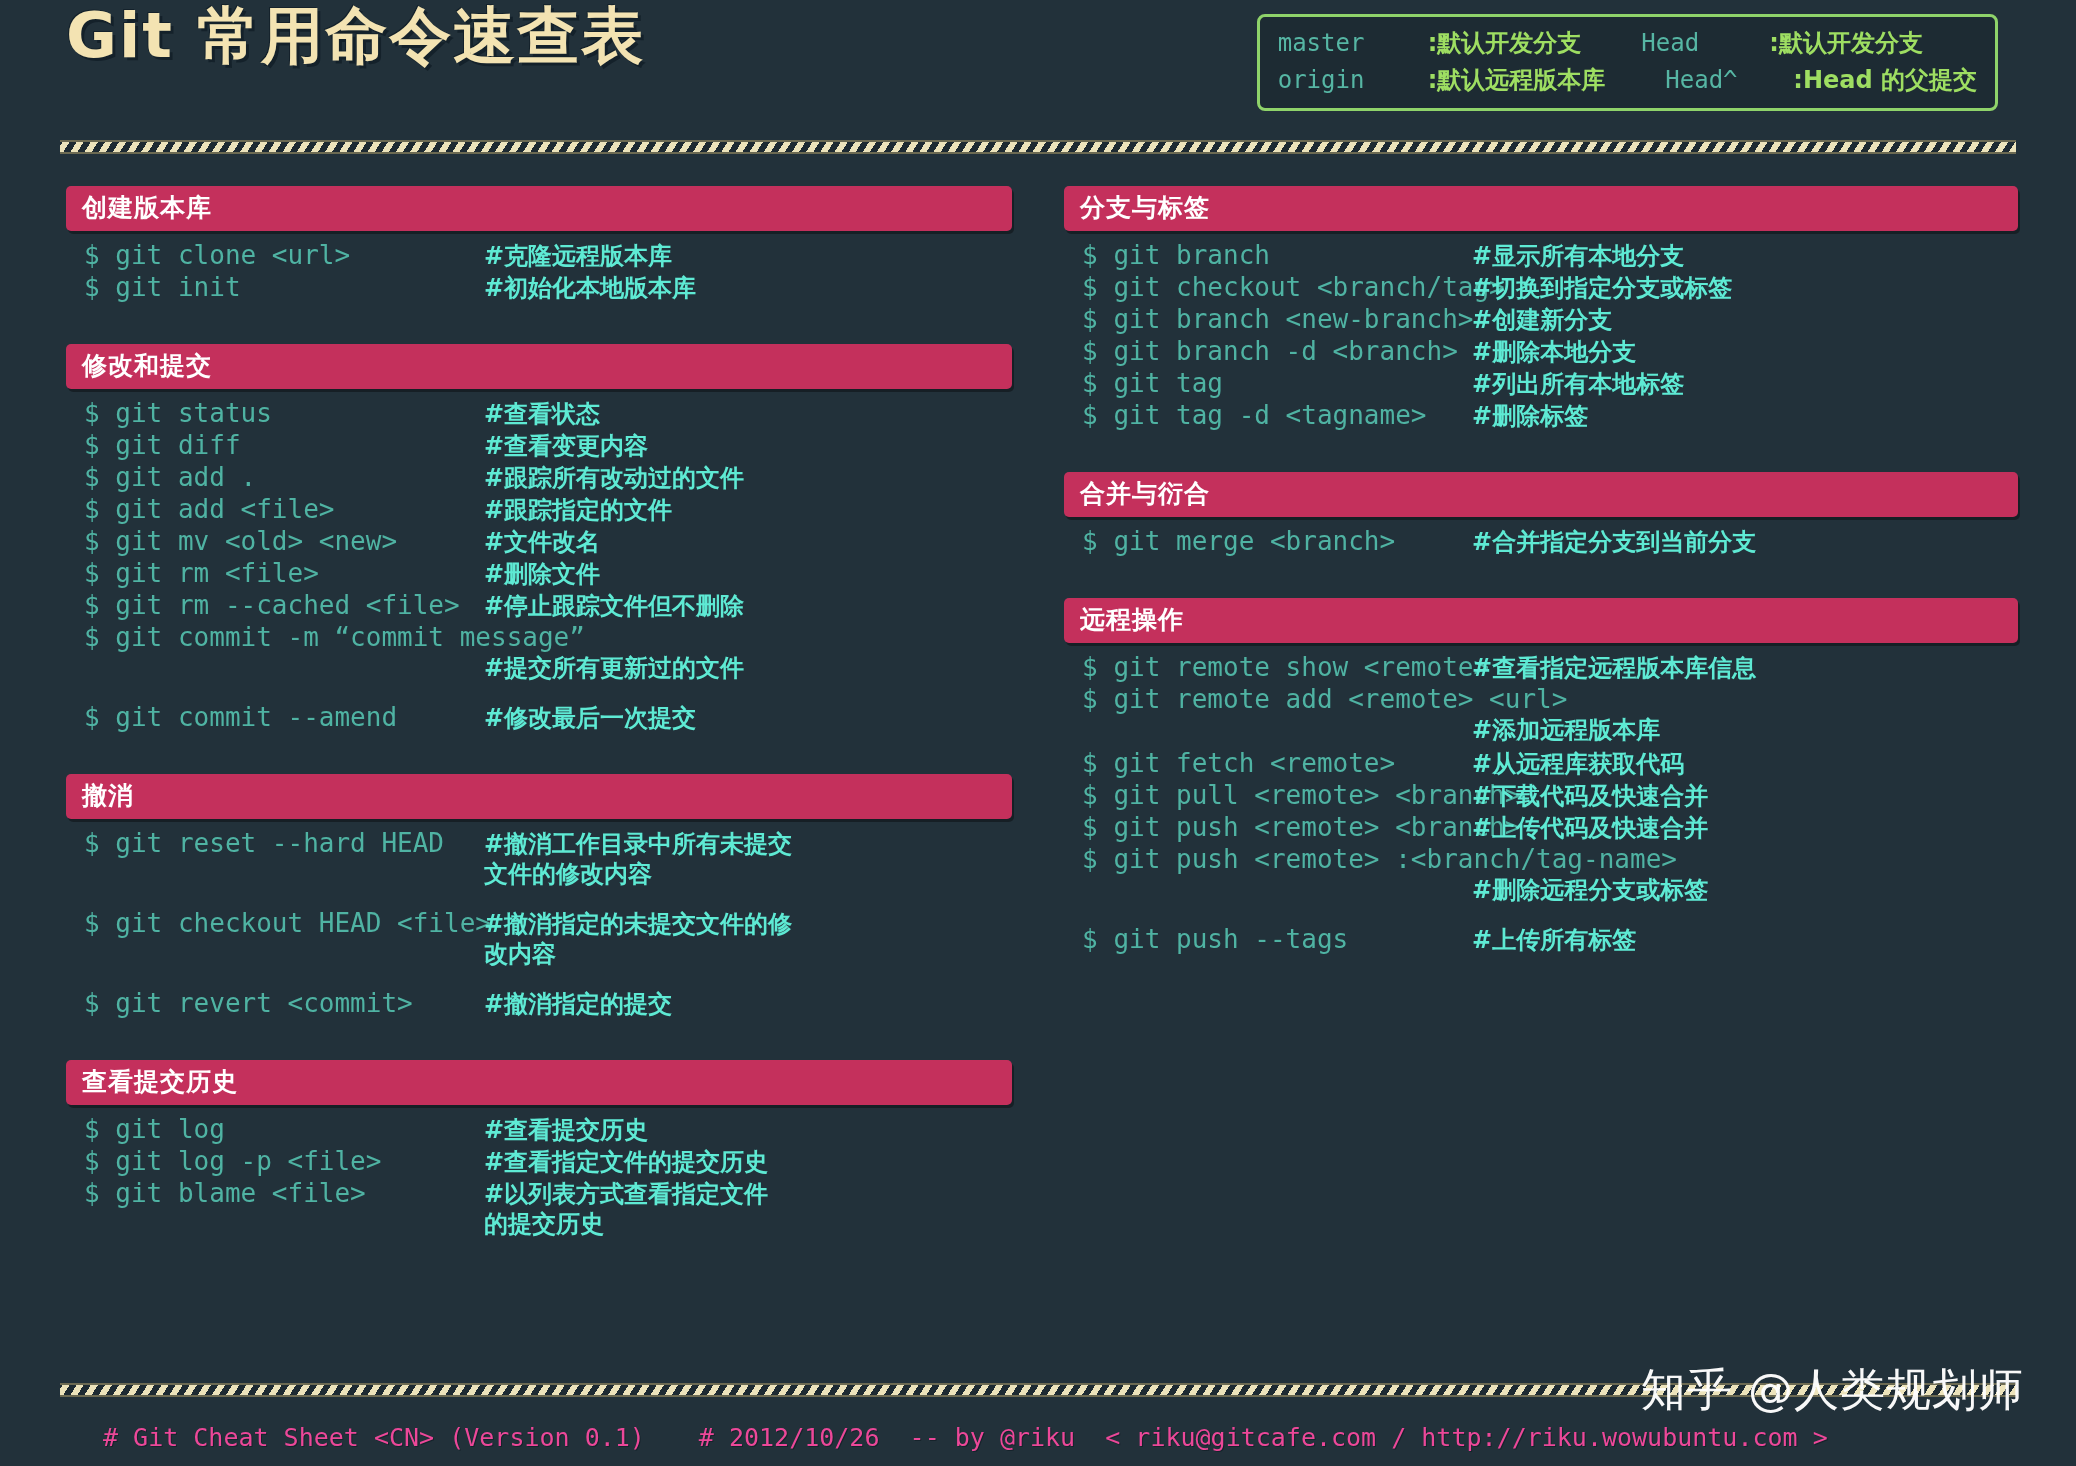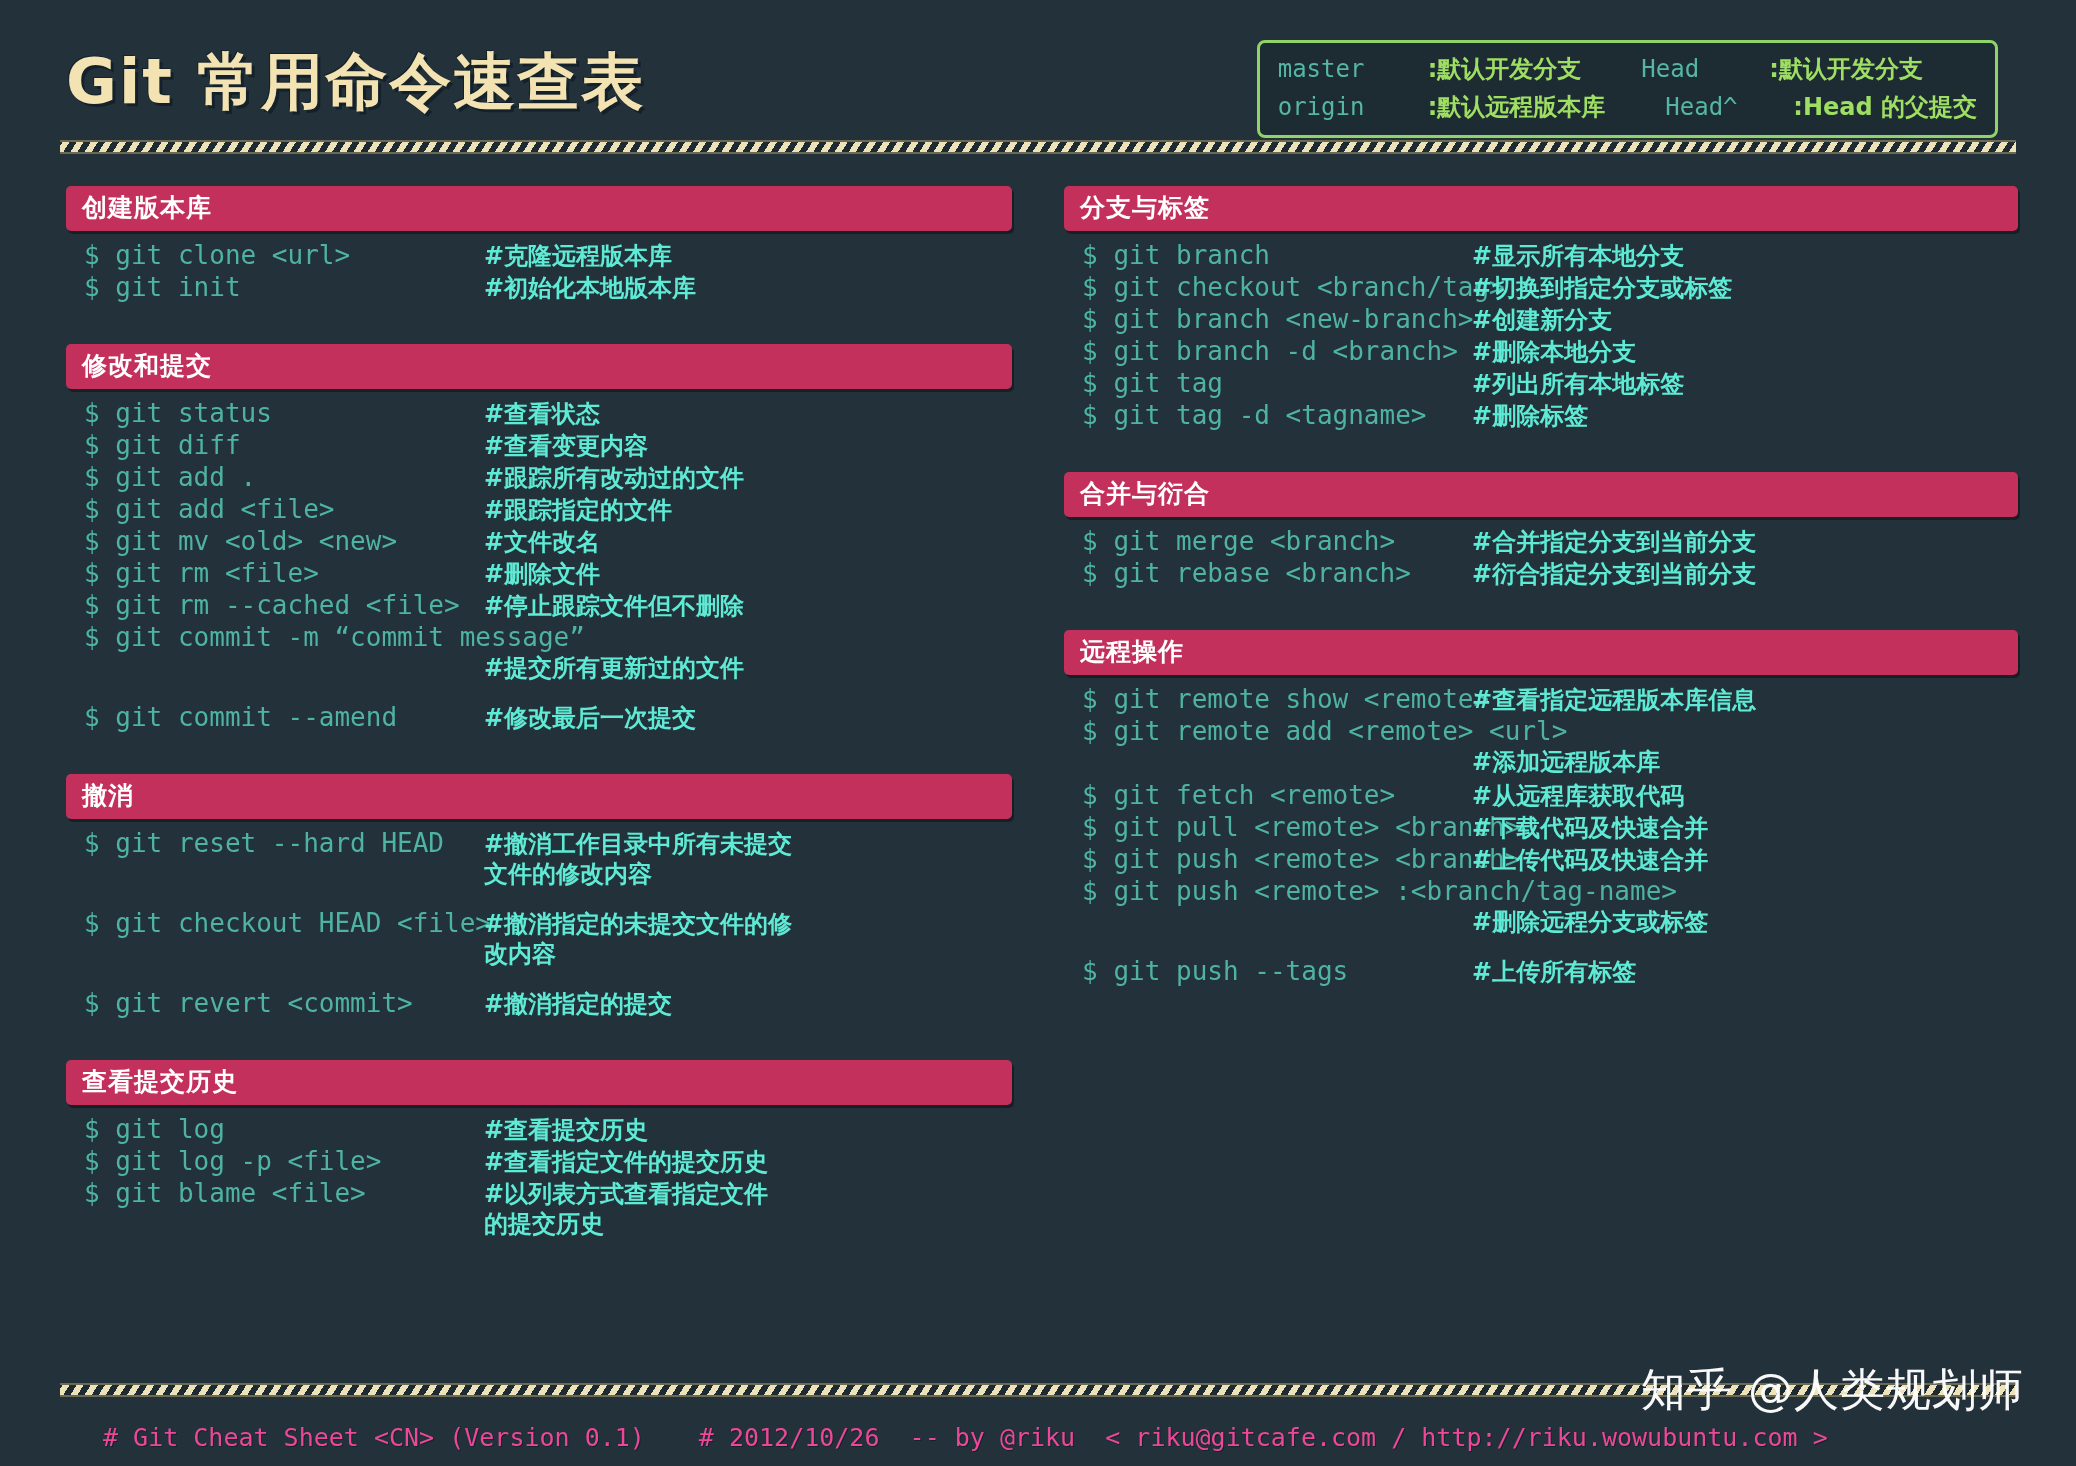--- a/index.html
+++ b/index.html
@@ -18,23 +18,22 @@
 
   .sheet {
     position: absolute;
     inset: 0;
     padding: 0 58px;
   }
 
   
   .header {
     display: flex;
-    align-items: center;
+    align-items: flex-start;
     justify-content: space-between;
-    padding-top: 32px;
     height: 132px;
   }
 
   .title {
     font-family: "DejaVu Sans", "Liberation Sans", sans-serif;
     font-weight: bold;
     font-size: 62px;
     letter-spacing: 2px;
     color: #f3e3b2;
     text-shadow: 3px 3px 0 #14212a, -1px -1px 0 #14212a;
@@ -353,24 +352,20 @@
           </div>
           <div class="gap-lg"></div>
         </div>
         <div class="section">
           <div class="section-head">合并与衍合</div>
           <div class="rows">
             <div class="row">
               <span class="cmd">$ git merge &lt;branch&gt;</span>
               <span class="cmt">#合并指定分支到当前分支</span>
             </div>
-            <div class="row">
-              <span class="cmd">$ git rebase &lt;branch&gt;</span>
-              <span class="cmt">#衍合指定分支到当前分支</span>
-            </div>
           </div>
           <div class="gap-lg"></div>
         </div>
         <div class="section">
           <div class="section-head">远程操作</div>
           <div class="rows">
             <div class="row">
               <span class="cmd">$ git remote show &lt;remote&gt;</span>
               <span class="cmt">#查看指定远程版本库信息</span>
             </div>

